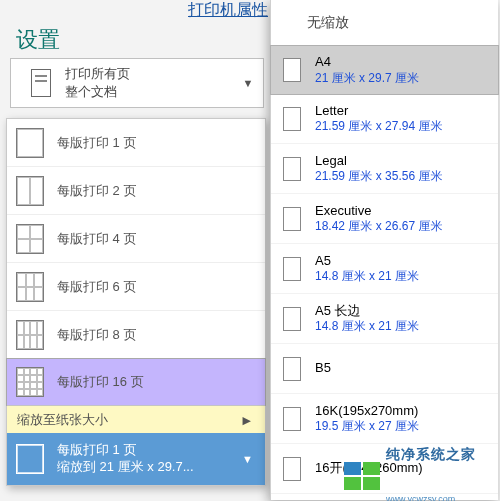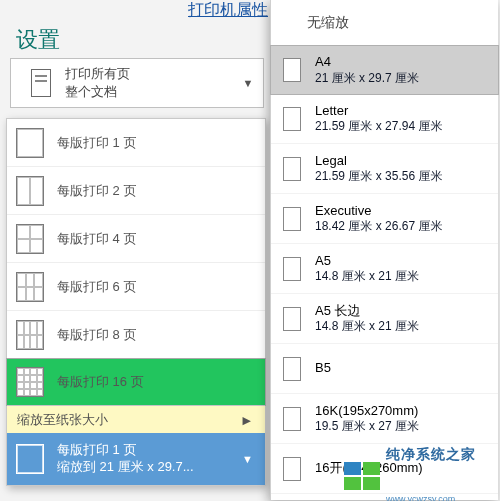--- a/index.html
+++ b/index.html
@@ -68,21 +68,21 @@
     box-shadow: 2px 3px 8px rgba(0,0,0,0.25);
   }
   .pps-item {
     display: flex; align-items: center;
     height: 48px;
     border-bottom: 1px solid #eee;
     padding: 0 6px;
   }
   .pps-item:last-child { border-bottom: none; }
   .pps-item.selected {
-    background: #22c55e;
+    background: #c4b5fd;
     border: 1px solid #a8a8a8;
     margin: -1px;
   }
   .pps-icon {
     width: 34px; height: 34px;
     display: flex; align-items: center; justify-content: center;
     margin-right: 10px;
   }
   .pps-icon .sheet {
     width: 28px; height: 30px;
@@ -159,21 +159,21 @@
     display: flex; align-items: center; justify-content: center;
     margin-right: 10px;
   }
   .size-icon .psheet {
     width: 18px; height: 24px;
     border: 1.5px solid #888;
     background: #fff;
   }
   .size-text { line-height: 1.25; }
   .size-name { color: #000000; font-weight: 500; }
-  .size-dim { color: #0f172a; font-size: 12px; }
+  .size-dim { color: #1d4ed8; font-size: 12px; }
 
   
   .watermark-logo {
     position: absolute;
     right: 6px; bottom: 6px;
     width: 150px; height: 38px;
     display: flex; align-items: center;
     background: transparent;
     pointer-events: none;
   }

